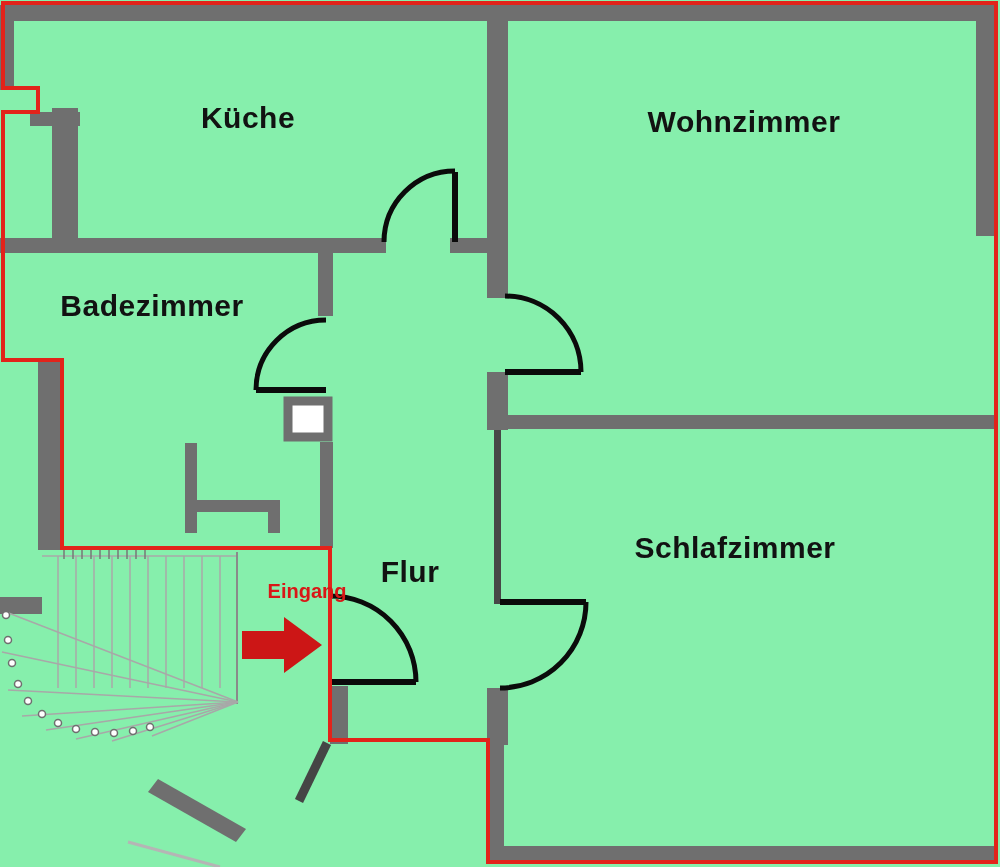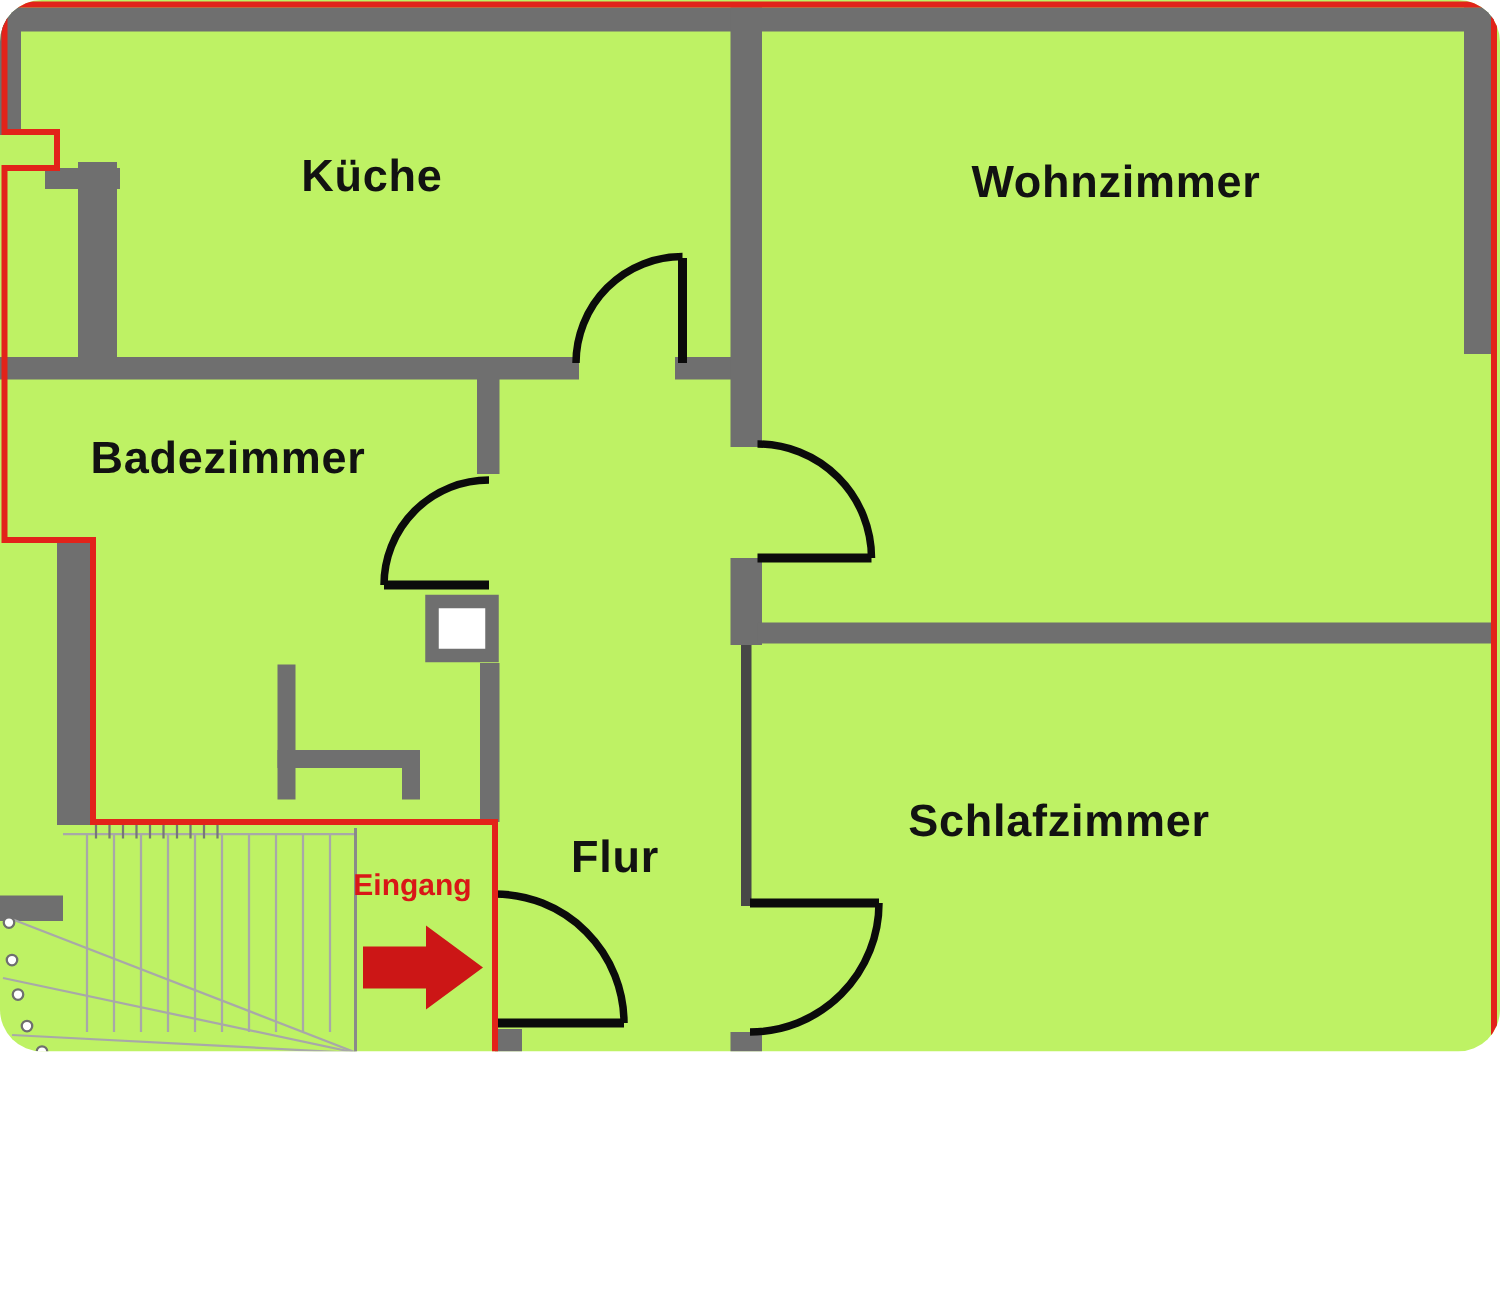--- a/index.html
+++ b/index.html
@@ -1,23 +1,22 @@
 <!DOCTYPE html>
 <html><head>
 <meta charset="utf-8">
 <style>
   html,body{margin:0;padding:0;background:#ffffff;}
   .stage{
     position:relative;
     width:1000px;
-    height:701px;
-    background:#bef264;
+    height:867px;
+    background:#86efac;
     overflow:hidden;
     font-family:"Liberation Sans", sans-serif;
-    border-radius:28px;
   }
   .stage svg{position:absolute;left:0;top:0;}
   .room-label{
     position:absolute;
     transform:translate(-50%,-50%);
     font-weight:700;
     font-size:30px;
     color:#121212;
     white-space:nowrap;
     letter-spacing:0.5px;
@@ -156,17 +155,17 @@
   </svg>
 
   <div class="room-label" style="left:248px; top:118px;">Küche</div>
 
   <div class="room-label" style="left:152px; top:306px;">Badezimmer</div>
 
   <div class="room-label" style="left:744px; top:122px;">Wohnzimmer</div>
 
   <div class="room-label" style="left:410px; top:572px;">Flur</div>
 
-  <div class="room-label" style="left:706px; top:548px;">Schlafzimmer</div>
+  <div class="room-label" style="left:735px; top:548px;">Schlafzimmer</div>
 
-  <div class="entrance-label" style="left:265px; top:591px;padding-left:20px;">Eingang</div>
+  <div class="entrance-label" style="left:297px; top:591px;padding-left:20px;">Eingang</div>
 
 </div>
 
 </body></html>

